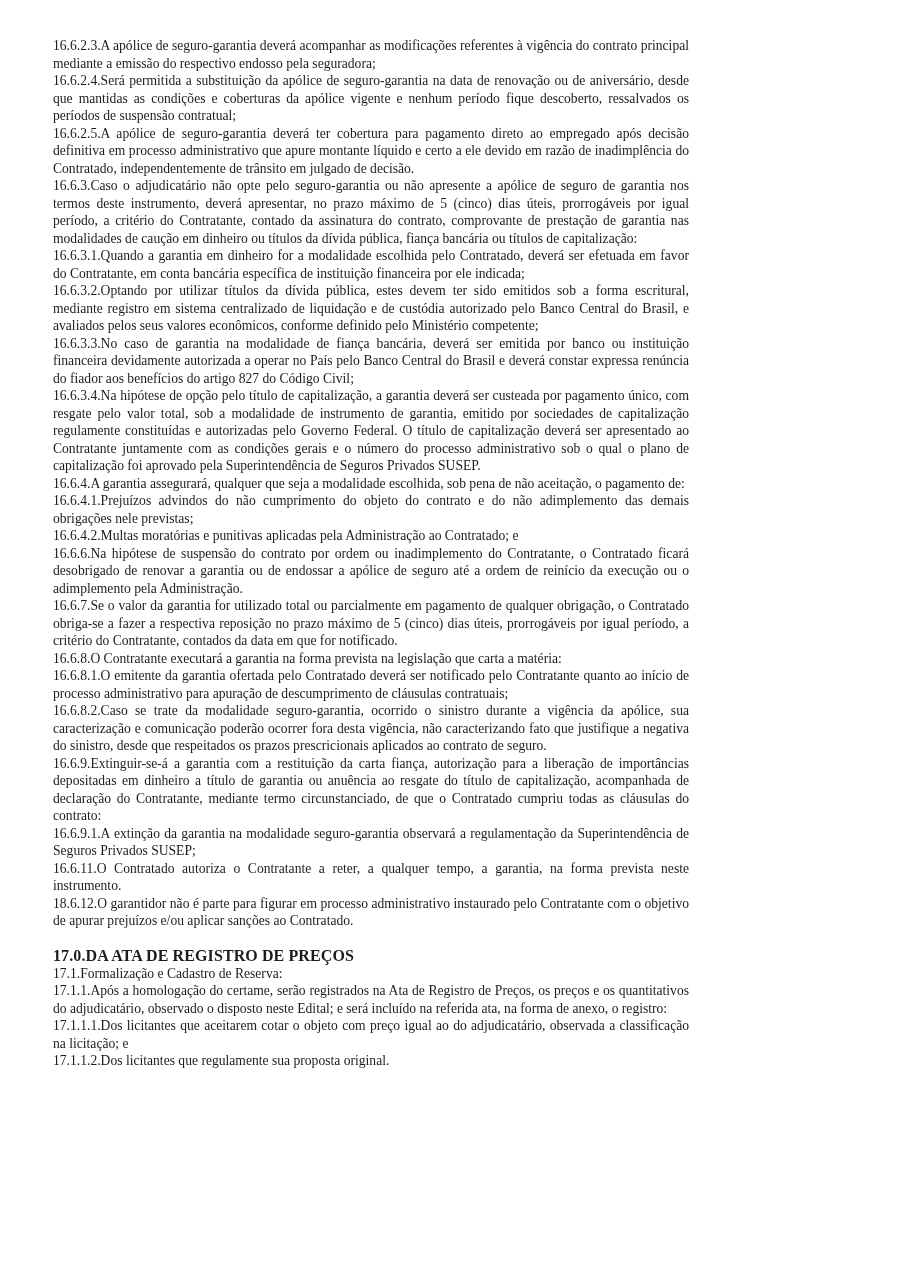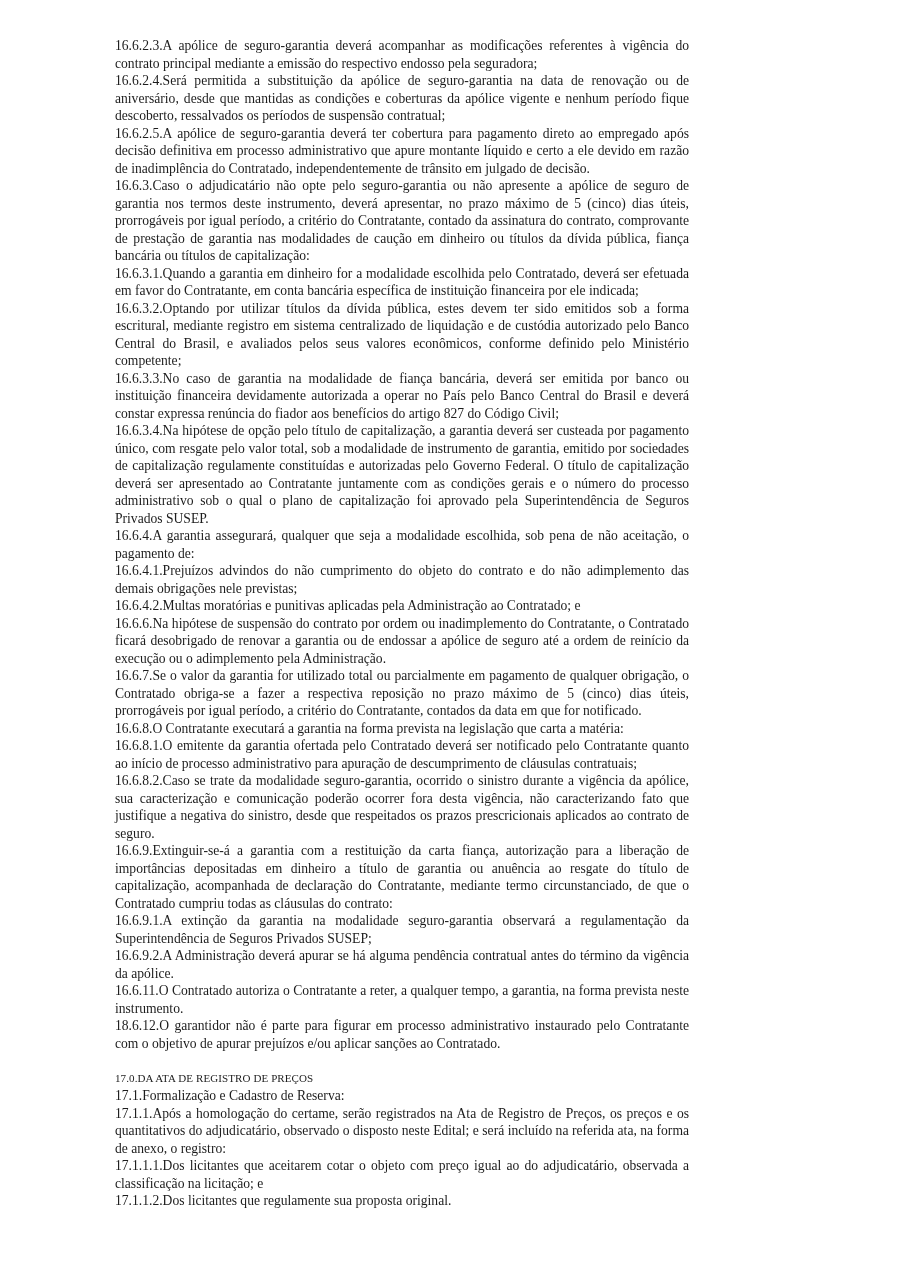--- a/index.html
+++ b/index.html
@@ -5,36 +5,36 @@
   html, body {
     margin: 0;
     padding: 0;
     background: #ffffff;
   }
   .page {
     box-sizing: border-box;
     width: 730px;
     height: 1273px;
     background: #ffffff;
-    padding: 37px 41px 0 115px;
+    padding: 37px 41px 0 53px;
     font-family: "Liberation Serif", "DejaVu Serif", serif;
     font-size: 13.6px;
     line-height: 17.5px;
     color: #1c1c1c;
     overflow: hidden;
   }
   .para {
     margin: 0;
     text-align: justify;
     text-justify: inter-word;
   }
   .heading {
     margin: 0;
-    font-size: 11px;
-    font-weight: normal;
+    font-size: 16px;
+    font-weight: bold;
     text-align: left;
     letter-spacing: 0.1px;
   }
   .spacer {
     height: 17.5px;
     margin: 0;
   }
 </style>
 </head>
 <body>
@@ -51,21 +51,20 @@
     <p class="para">16.6.4.A garantia assegurará, qualquer que seja a modalidade escolhida, sob pena de não aceitação, o pagamento de:</p>
     <p class="para">16.6.4.1.Prejuízos advindos do não cumprimento do objeto do contrato e do não adimplemento das demais obrigações nele previstas;</p>
     <p class="para">16.6.4.2.Multas moratórias e punitivas aplicadas pela Administração ao Contratado; e</p>
     <p class="para">16.6.6.Na hipótese de suspensão do contrato por ordem ou inadimplemento do Contratante, o Contratado ficará desobrigado de renovar a garantia ou de endossar a apólice de seguro até a ordem de reinício da execução ou o adimplemento pela Administração.</p>
     <p class="para">16.6.7.Se o valor da garantia for utilizado total ou parcialmente em pagamento de qualquer obrigação, o Contratado obriga-se a fazer a respectiva reposição no prazo máximo de 5 (cinco) dias úteis, prorrogáveis por igual período, a critério do Contratante, contados da data em que for notificado.</p>
     <p class="para">16.6.8.O Contratante executará a garantia na forma prevista na legislação que carta a matéria:</p>
     <p class="para">16.6.8.1.O emitente da garantia ofertada pelo Contratado deverá ser notificado pelo Contratante quanto ao início de processo administrativo para apuração de descumprimento de cláusulas contratuais;</p>
     <p class="para">16.6.8.2.Caso se trate da modalidade seguro-garantia, ocorrido o sinistro durante a vigência da apólice, sua caracterização e comunicação poderão ocorrer fora desta vigência, não caracterizando fato que justifique a negativa do sinistro, desde que respeitados os prazos prescricionais aplicados ao contrato de seguro.</p>
     <p class="para">16.6.9.Extinguir-se-á a garantia com a restituição da carta fiança, autorização para a liberação de importâncias depositadas em dinheiro a título de garantia ou anuência ao resgate do título de capitalização, acompanhada de declaração do Contratante, mediante termo circunstanciado, de que o Contratado cumpriu todas as cláusulas do contrato:</p>
     <p class="para">16.6.9.1.A extinção da garantia na modalidade seguro-garantia observará a regulamentação da Superintendência de Seguros Privados SUSEP;</p>
-    <p class="para">16.6.9.2.A Administração deverá apurar se há alguma pendência contratual antes do término da vigência da apólice.</p>
     <p class="para">16.6.11.O Contratado autoriza o Contratante a reter, a qualquer tempo, a garantia, na forma prevista neste instrumento.</p>
     <p class="para">18.6.12.O garantidor não é parte para figurar em processo administrativo instaurado pelo Contratante com o objetivo de apurar prejuízos e/ou aplicar sanções ao Contratado.</p>
     <div class="spacer"></div>
     <h2 class="heading">17.0.DA ATA DE REGISTRO DE PREÇOS</h2>
     <p class="para">17.1.Formalização e Cadastro de Reserva:</p>
     <p class="para">17.1.1.Após a homologação do certame, serão registrados na Ata de Registro de Preços, os preços e os quantitativos do adjudicatário, observado o disposto neste Edital; e será incluído na referida ata, na forma de anexo, o registro:</p>
     <p class="para">17.1.1.1.Dos licitantes que aceitarem cotar o objeto com preço igual ao do adjudicatário, observada a classificação na licitação; e</p>
     <p class="para">17.1.1.2.Dos licitantes que regulamente sua proposta original.</p>
   </div>
 

